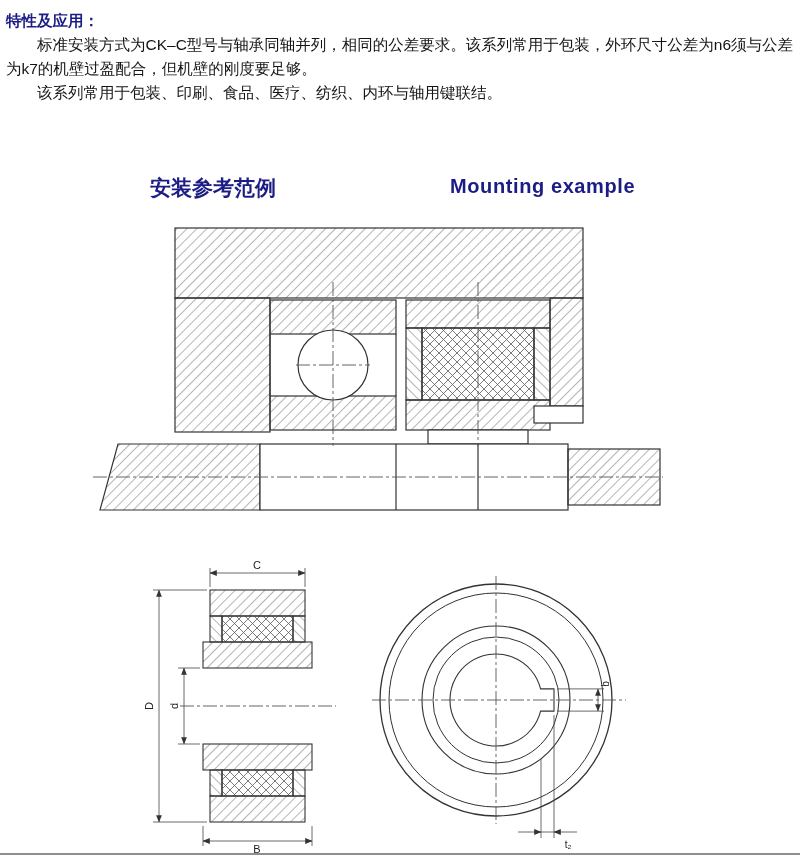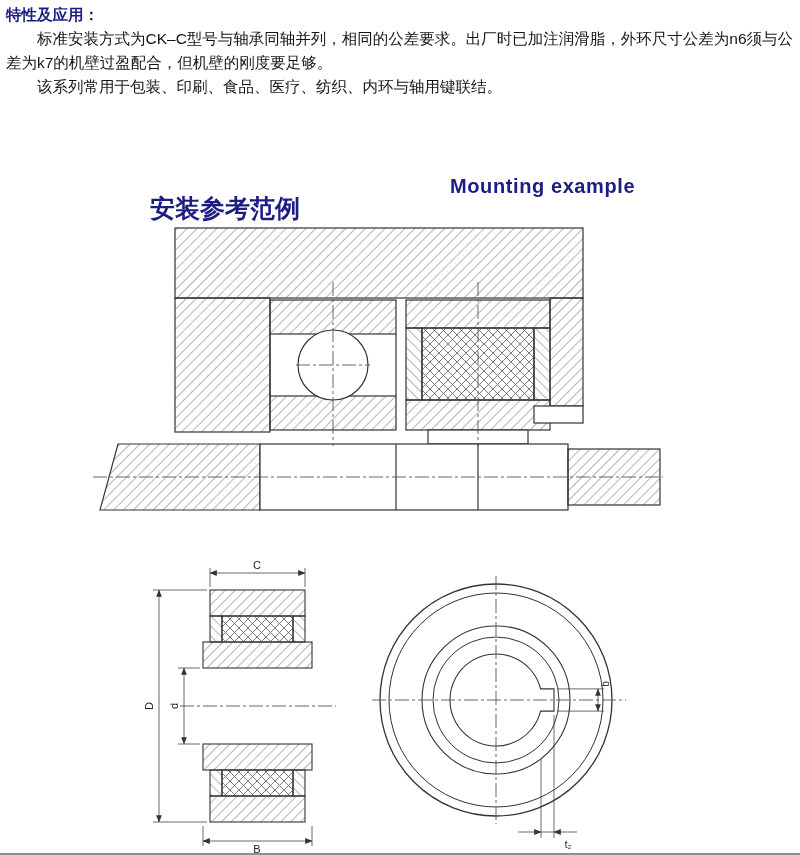--- a/index.html
+++ b/index.html
@@ -6,28 +6,28 @@
   html,body { width:800px; height:855px; }
   body {
     background:#ffffff;
     font-family:"Liberation Sans","DejaVu Sans",sans-serif;
     position:relative;
     overflow:hidden;
     color:#141414;
   }
   .page { position:absolute; inset:0; background:#fff; }
   .intro {
-    position:absolute; left:6px; top:3px; width:790px;
+    position:absolute; left:6px; top:9px; width:790px;
     font-size:15.5px; line-height:24px; color:#141414;
   }
   .intro-heading { font-weight:bold; color:#1c1c85; }
   .intro p { text-indent:2em; }
   .title-zh {
     position:absolute; left:150px; top:174px;
-    font-size:25px; font-weight:bold; color:#1c1c85;margin-top:18px;
+    font-size:21px; font-weight:bold; color:#1c1c85;
   }
   .title-en {
     position:absolute; left:450px; top:175px;
     font-size:20px; font-weight:bold; color:#1c1c85; letter-spacing:0.6px;text-align:right;
   }
   svg.drawing { position:absolute; }
   .bottom-rule {
     position:absolute; left:0; right:0; bottom:0; height:2px; background:#8f8f8f;
   }
 </style>
@@ -48,21 +48,21 @@
         <path d="M0,0 L9,9 M9,0 L0,9" stroke="#5a5a5a" stroke-width="0.8" fill="none"></path>
       </pattern>
       <marker id="arr" viewBox="0 0 10 10" refX="9.5" refY="5" markerWidth="9" markerHeight="9" orient="auto-start-reverse">
         <path d="M0,1 L10,5 L0,9 Z" fill="#333"></path>
       </marker>
     </defs>
   </svg>
 
   <div class="intro">
     <div class="intro-heading">特性及应用：</div>
-    <p>标准安装方式为CK–C型号与轴承同轴并列，相同的公差要求。出厂时已加注润滑脂，外环尺寸公差为n6须与公差为k7的机壁过盈配合，但机壁的刚度要足够。</p>
+    <p>标准安装方式为CK–C型号与轴承同轴并列，相同的公差要求。该系列常用于包装，外环尺寸公差为n6须与公差为k7的机壁过盈配合，但机壁的刚度要足够。</p>
     <p>该系列常用于包装、印刷、食品、医疗、纺织、内环与轴用键联结。</p>
   </div>
 
   <div class="title-zh">安装参考范例</div>
   <div class="title-en">Mounting example</div>
 
   <svg class="drawing" style="left:88px; top:218px;" width="580" height="310" viewBox="0 0 580 310">
 
     <g stroke="#333" stroke-width="1.2" fill="none">
       <rect x="87" y="10" width="408" height="70" fill="url(#hA)"></rect>

